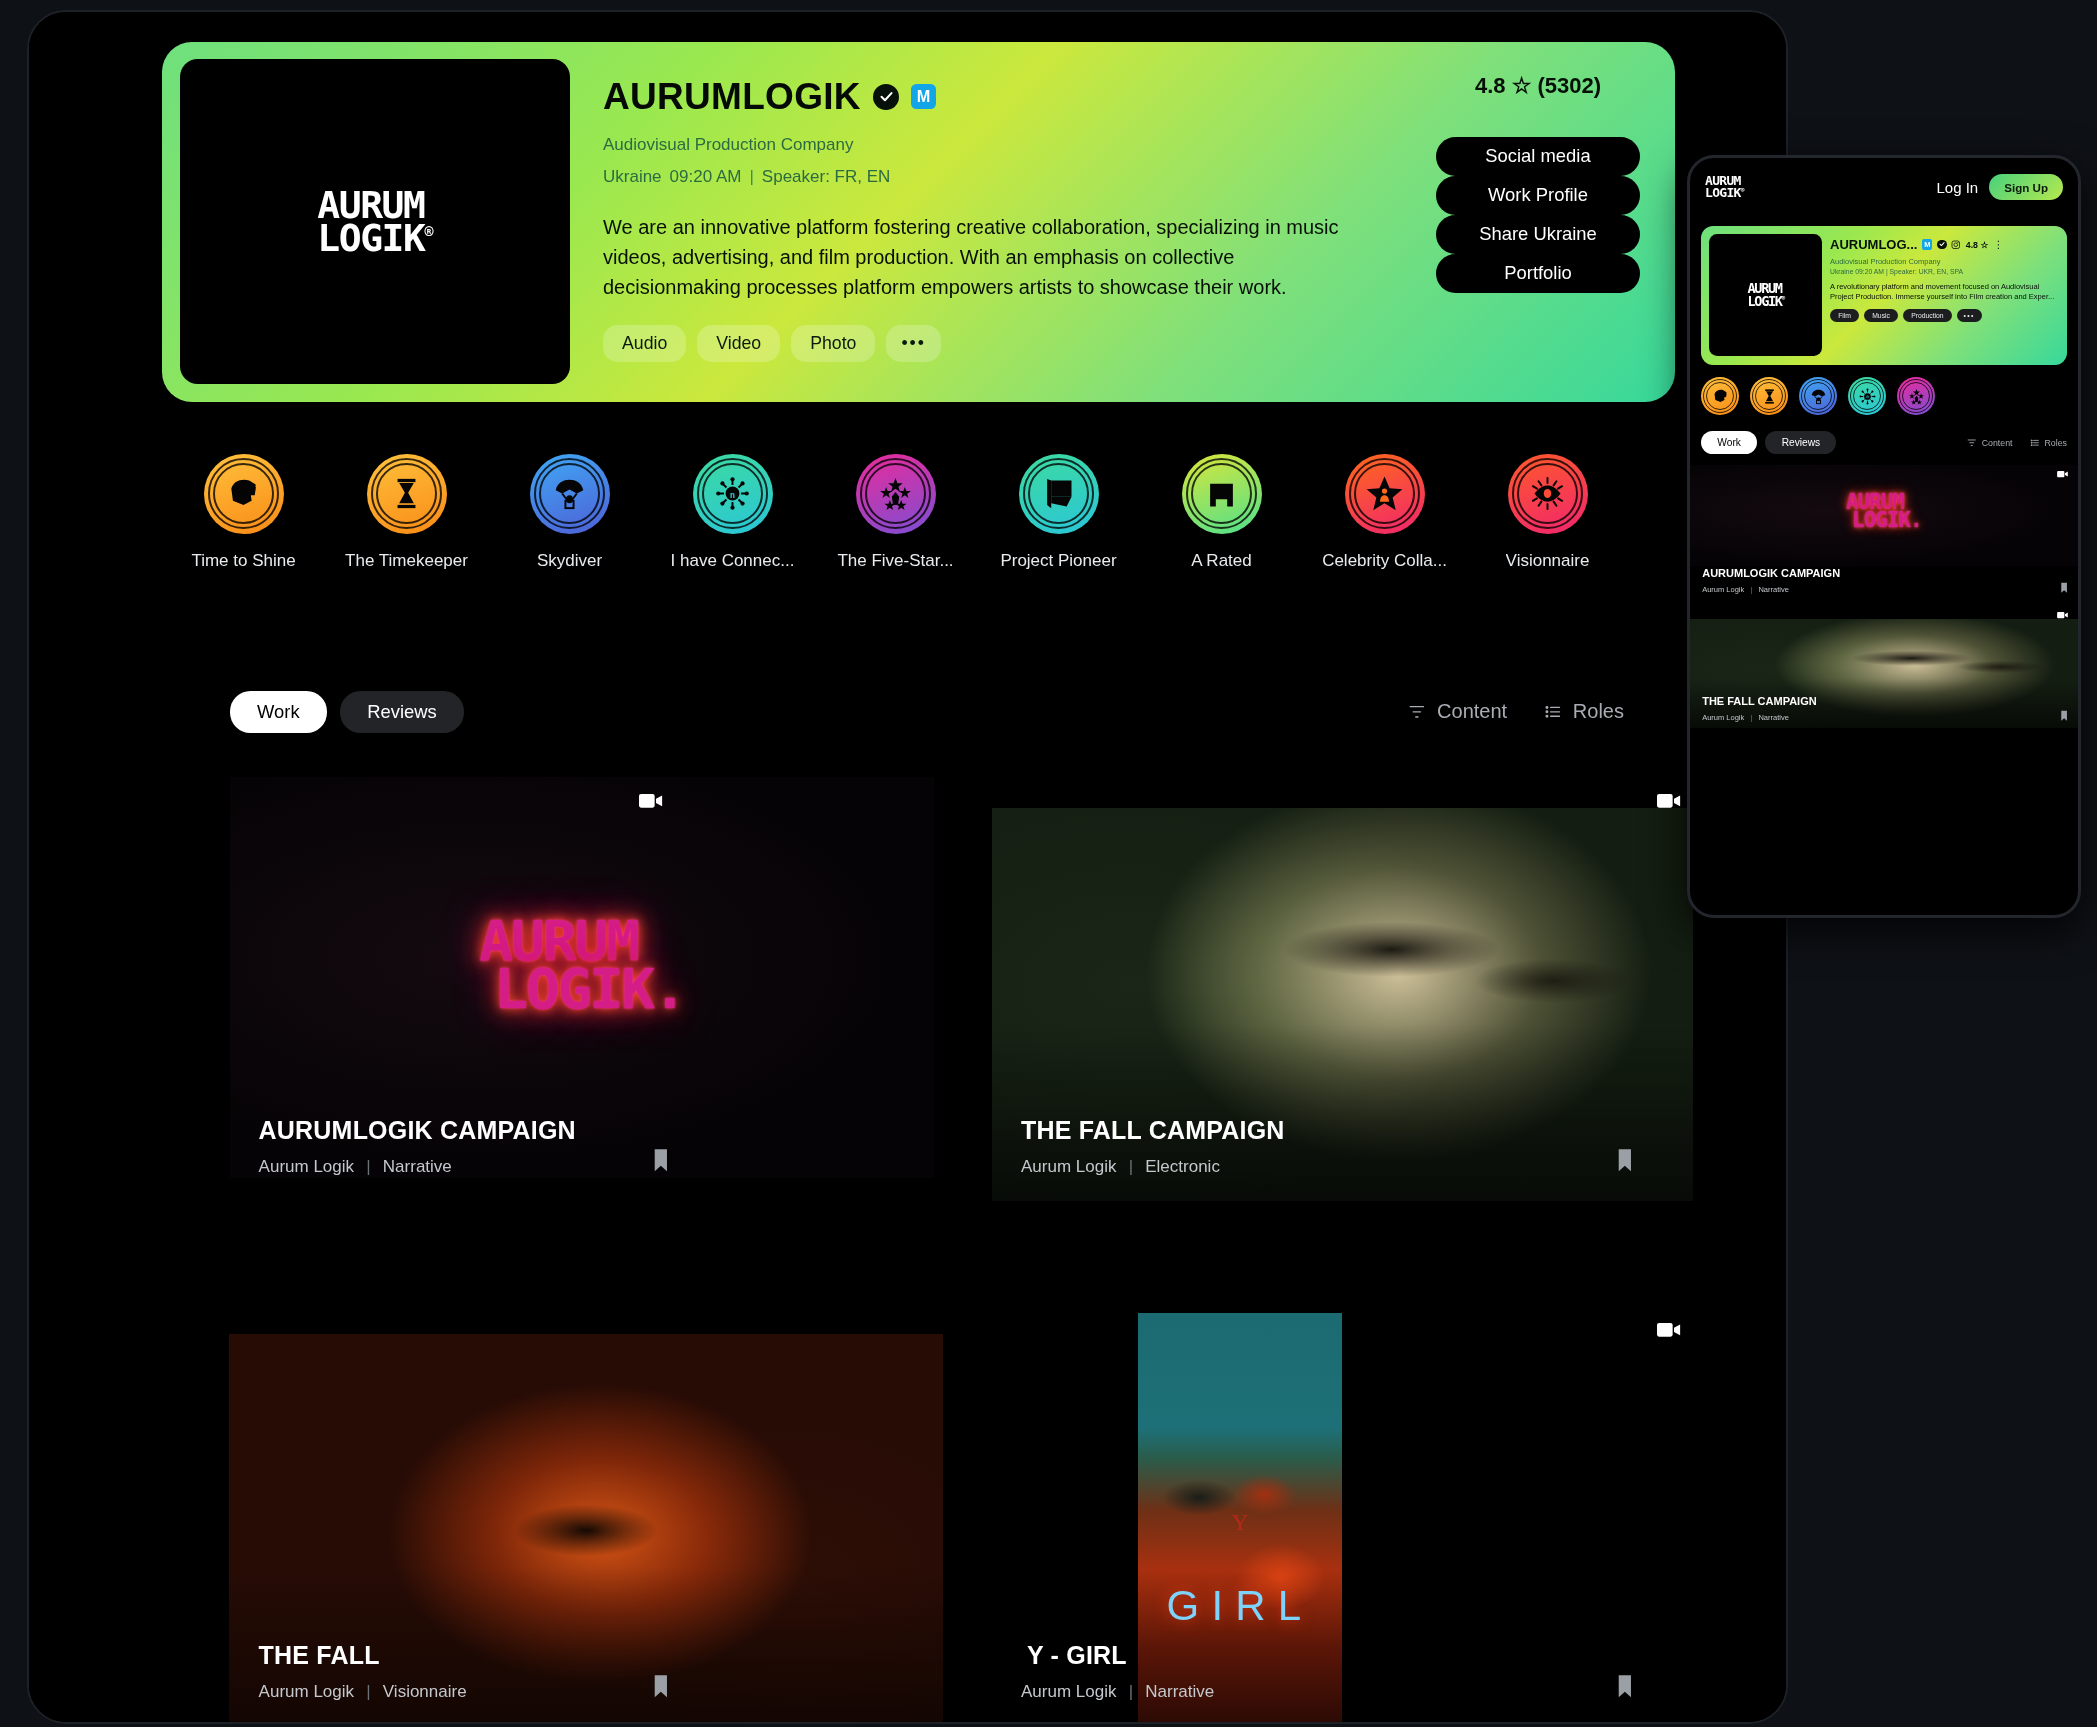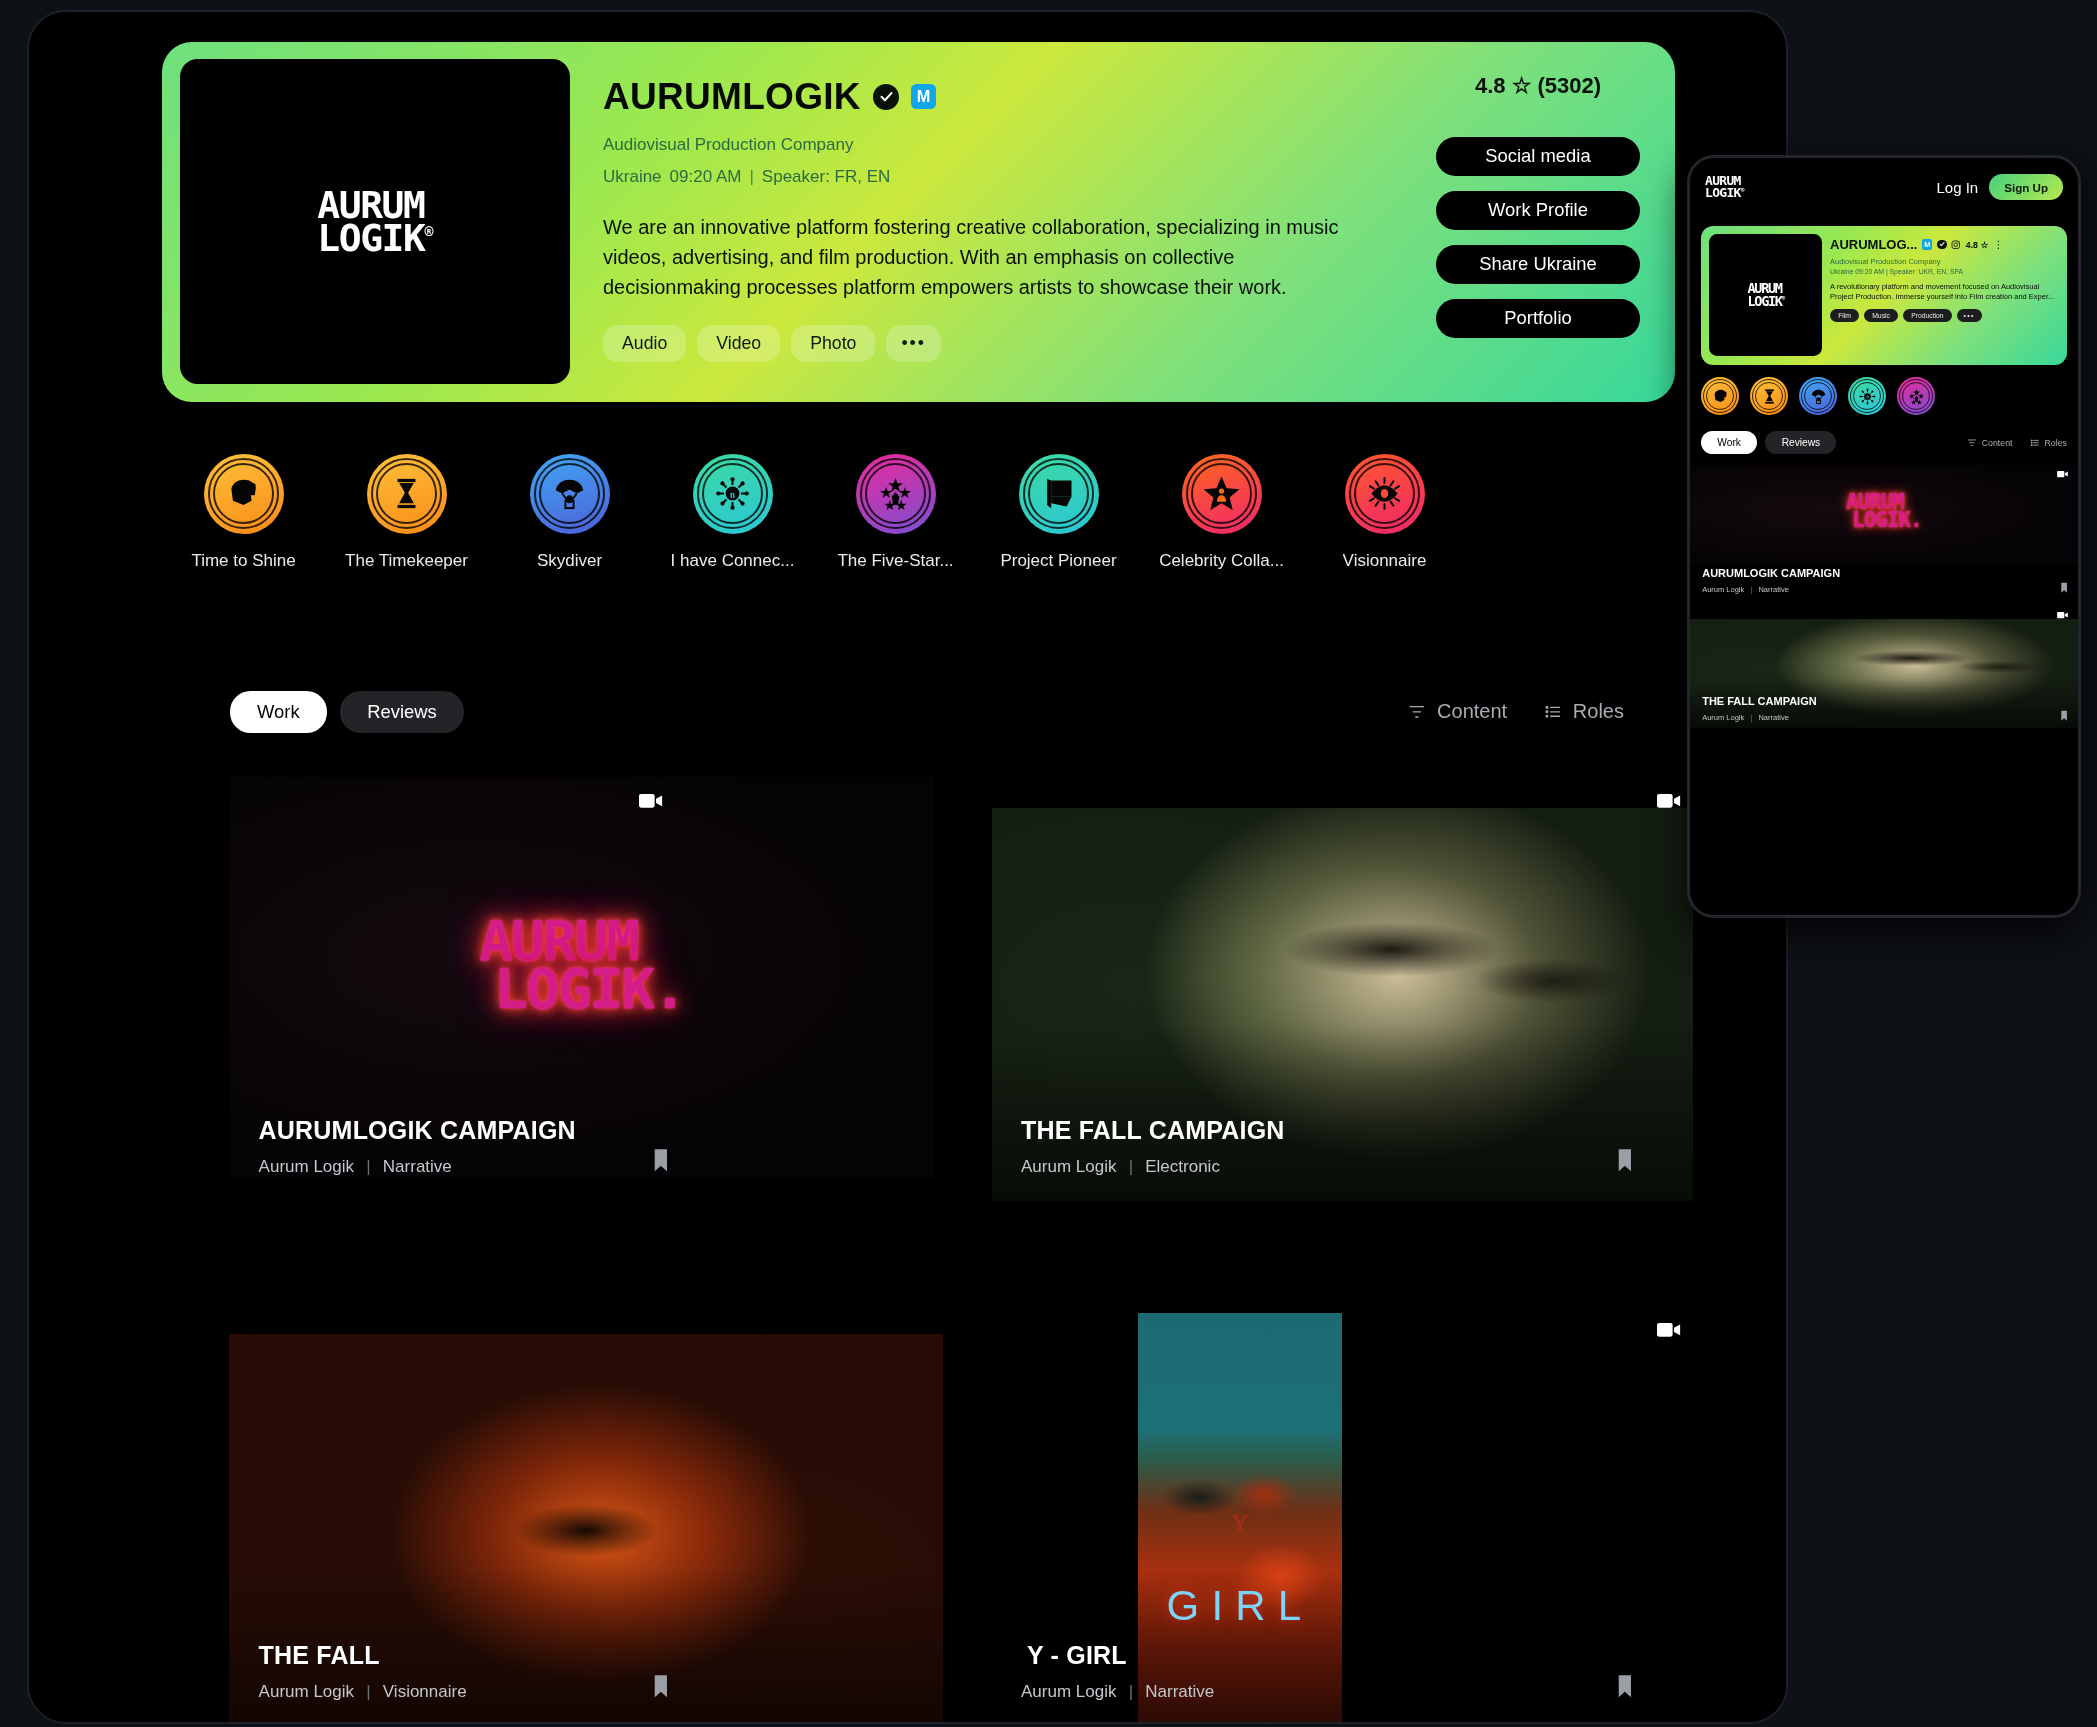--- a/index.html
+++ b/index.html
@@ -76,21 +76,21 @@
   .tag-row { margin-top: 23px; display: flex; gap: 11px; align-items: center; }
   .tag {
     background: rgba(255,255,255,0.22);
     border-radius: 15px; padding: 8.2px 19px;
     font-size: 17.7px; color: #0a1a0d;
   }
   .tag.dots { padding: 8.2px 15px; font-size: 17.7px; letter-spacing: 2px; }
 
   .profile-right { position: absolute; right: 35px; top: 31px; width: 204px; }
   .rating { text-align: center; font-size: 22px; color: #061007; font-weight: 600; }
-  .action-btns { margin-top: 38px; display: flex; flex-direction: column; gap: 15px; }
+  .action-btns { margin-top: 38px; display: flex; flex-direction: column; }
   .btn-dark {
     background: #000; color: #fff; border: none;
     border-radius: 20.4px; height: 39px; font-size: 18.4px;
     font-family: "Liberation Sans", sans-serif; cursor: pointer;
     display: flex; align-items: center; justify-content: center;
   }
 
   
   .badges-row {
     position: absolute; left: 133px; top: 442px;
@@ -436,20 +436,31 @@
             <div class="badge-coin" style="background:linear-gradient(160deg, #3ddba0 0%, #2ac5d8 100%);">
        <span class="badge-glyph">
                 <svg width="39" height="39" viewBox="0 0 48 48">
                   <path d="M15 8 L40 8 L40 28 L15 28 Z" fill="#050505"></path>
                   <path d="M15 8 L15 42 L10 38 L10 6 Z" fill="#050505"></path>
                   <path d="M15 28 L40 28 L34 40 L15 36 Z" fill="#050505"></path>
                 </svg>
               </span>
      </div>
      <div class="badge-label">Project Pioneer</div>
+          </div>
+          <div class="badge-item">
+            <div class="badge-coin" style="background:linear-gradient(160deg, #dbe63a 0%, #4ee08c 100%);">
+       <span class="badge-glyph">
+                <svg width="39" height="39" viewBox="0 0 48 48">
+                  <path d="M10 40 L10 12 L38 12 L38 40 L31 40 L31 31 L17 31 L17 40 Z" fill="#050505"></path>
+                  <rect x="17" y="20" width="14" height="4" fill="#050505"></rect>
+                </svg>
+              </span>
+     </div>
+     <div class="badge-label">A Rated</div>
           </div>
           <div class="badge-item">
             <div class="badge-coin" style="background:linear-gradient(160deg, #ff6a1a 0%, #f0256e 100%);">
        <span class="badge-glyph">
                 <svg width="39" height="39" viewBox="0 0 48 48">
                   <polygon points="24,3 30.3,17.5 46,18.8 34,29 37.8,44.5 24,36 10.2,44.5 14,29 2,18.8 17.7,17.5" fill="#050505"></polygon>
                   <circle cx="24" cy="21" r="3.2" fill="#ff6a1a"></circle>
                   <path d="M18.5 34 C18.5 28.5 21 26 24 26 C27 26 29.5 28.5 29.5 34 Z" fill="#ff6a1a"></path>
                 </svg>
               </span>

